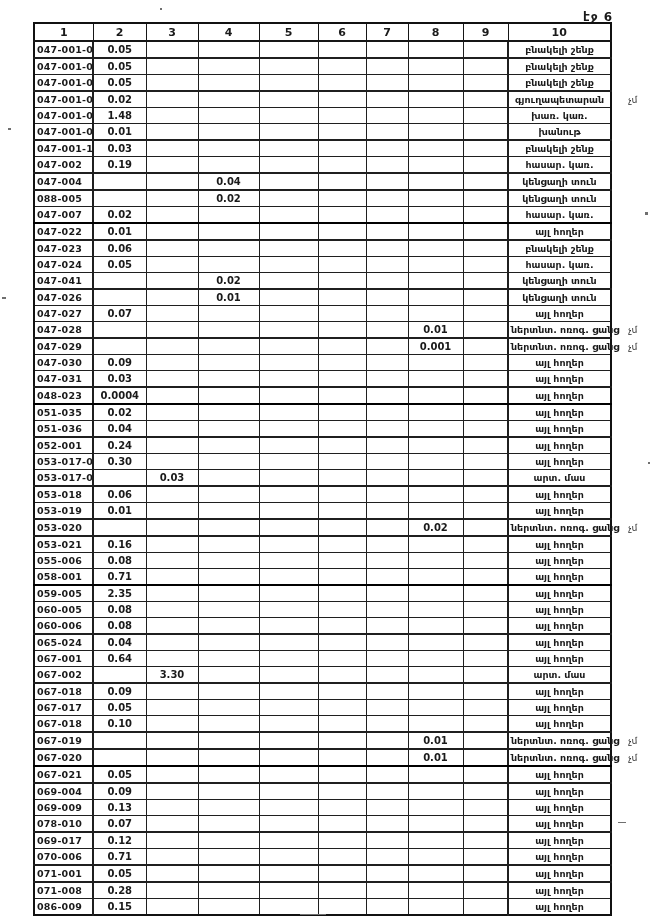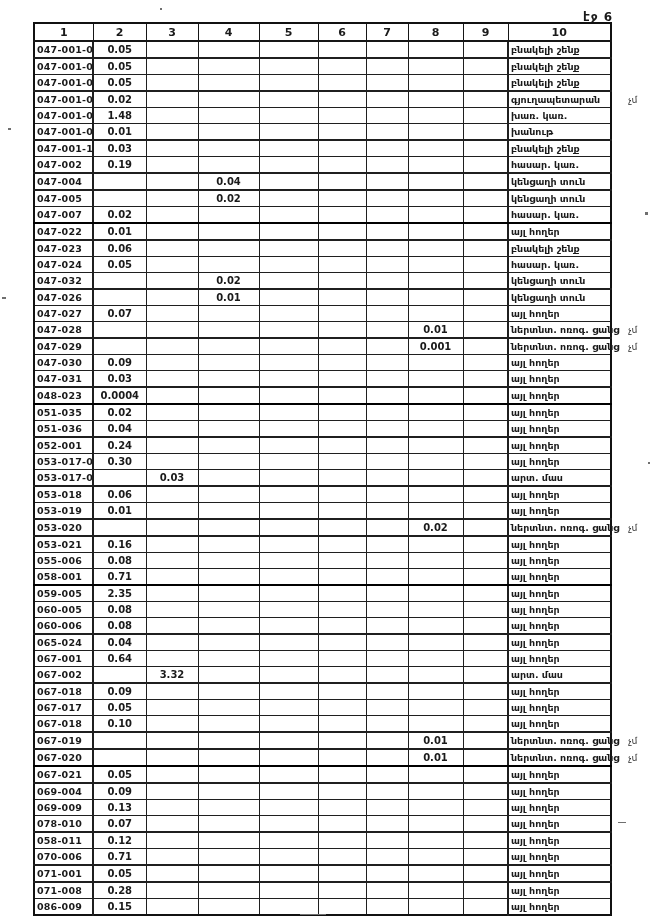--- a/index.html
+++ b/index.html
@@ -27,21 +27,21 @@
   }
   #grid td{
     border:1px solid #1f1f1f;
     height:15px;padding:0 2px;
     font-size:10px;font-weight:700;line-height:15px;
     white-space:nowrap;overflow:hidden;
     font-family:"DejaVu Sans", sans-serif;
   }
   #grid td.code{ text-align:left; font-size:9.5px; letter-spacing:0.2px; border-right-width:2px;}
   #grid td.val{  text-align:center; }
-  #grid td.label{text-align:left; font-size:9.5px; position:relative; overflow:visible; border-left-width:2px;margin-left:20px;}
+  #grid td.label{text-align:center; font-size:9.5px; position:relative; overflow:visible; border-left-width:2px;margin-left:20px;}
   
   #grid tbody tr:nth-child(3n) td{border-bottom-width:2px;}
   #grid tbody tr:nth-child(7n+2) td{border-top-width:2px;}
   #grid tbody tr:nth-child(11n) td{border-bottom-color:#000;border-bottom-width:2.5px;}
   
   .note{
     position:absolute;right:-27px;top:1px;
     font-size:9px;font-weight:400;color:#2e2e2e;
     transform:rotate(-3deg);
   }
@@ -190,21 +190,21 @@
         <td class="val"></td>
         <td class="val">0.04</td>
         <td class="val"></td>
         <td class="val"></td>
         <td class="val"></td>
         <td class="val"></td>
         <td class="val"></td>
         <td class="label">կենցաղի տուն</td>
       </tr>
       <tr>
-        <td class="code">047-005</td>
+        <td class="code">088-005</td>
         <td class="val"></td>
         <td class="val"></td>
         <td class="val">0.02</td>
         <td class="val"></td>
         <td class="val"></td>
         <td class="val"></td>
         <td class="val"></td>
         <td class="val"></td>
         <td class="label">կենցաղի տուն</td>
       </tr>
@@ -250,21 +250,21 @@
         <td class="val"></td>
         <td class="val"></td>
         <td class="val"></td>
         <td class="val"></td>
         <td class="val"></td>
         <td class="val"></td>
         <td class="val"></td>
         <td class="label">հասար. կառ.</td>
       </tr>
       <tr>
-        <td class="code">047-032</td>
+        <td class="code">047-041</td>
         <td class="val"></td>
         <td class="val"></td>
         <td class="val">0.02</td>
         <td class="val"></td>
         <td class="val"></td>
         <td class="val"></td>
         <td class="val"></td>
         <td class="val"></td>
         <td class="label">կենցաղի տուն</td>
       </tr>
@@ -540,21 +540,21 @@
         <td class="val"></td>
         <td class="val"></td>
         <td class="val"></td>
         <td class="val"></td>
         <td class="val"></td>
         <td class="label">այլ հողեր</td>
       </tr>
       <tr>
         <td class="code">067-002</td>
         <td class="val"></td>
-        <td class="val">3.32</td>
+        <td class="val">3.30</td>
         <td class="val"></td>
         <td class="val"></td>
         <td class="val"></td>
         <td class="val"></td>
         <td class="val"></td>
         <td class="val"></td>
         <td class="label">արտ. մաս</td>
       </tr>
       <tr>
         <td class="code">067-018</td>
@@ -658,21 +658,21 @@
         <td class="val"></td>
         <td class="val"></td>
         <td class="val"></td>
         <td class="val"></td>
         <td class="val"></td>
         <td class="val"></td>
         <td class="val"></td>
         <td class="label">այլ հողեր</td>
       </tr>
       <tr>
-        <td class="code">058-011</td>
+        <td class="code">069-017</td>
         <td class="val">0.12</td>
         <td class="val"></td>
         <td class="val"></td>
         <td class="val"></td>
         <td class="val"></td>
         <td class="val"></td>
         <td class="val"></td>
         <td class="val"></td>
         <td class="label">այլ հողեր</td>
       </tr>

